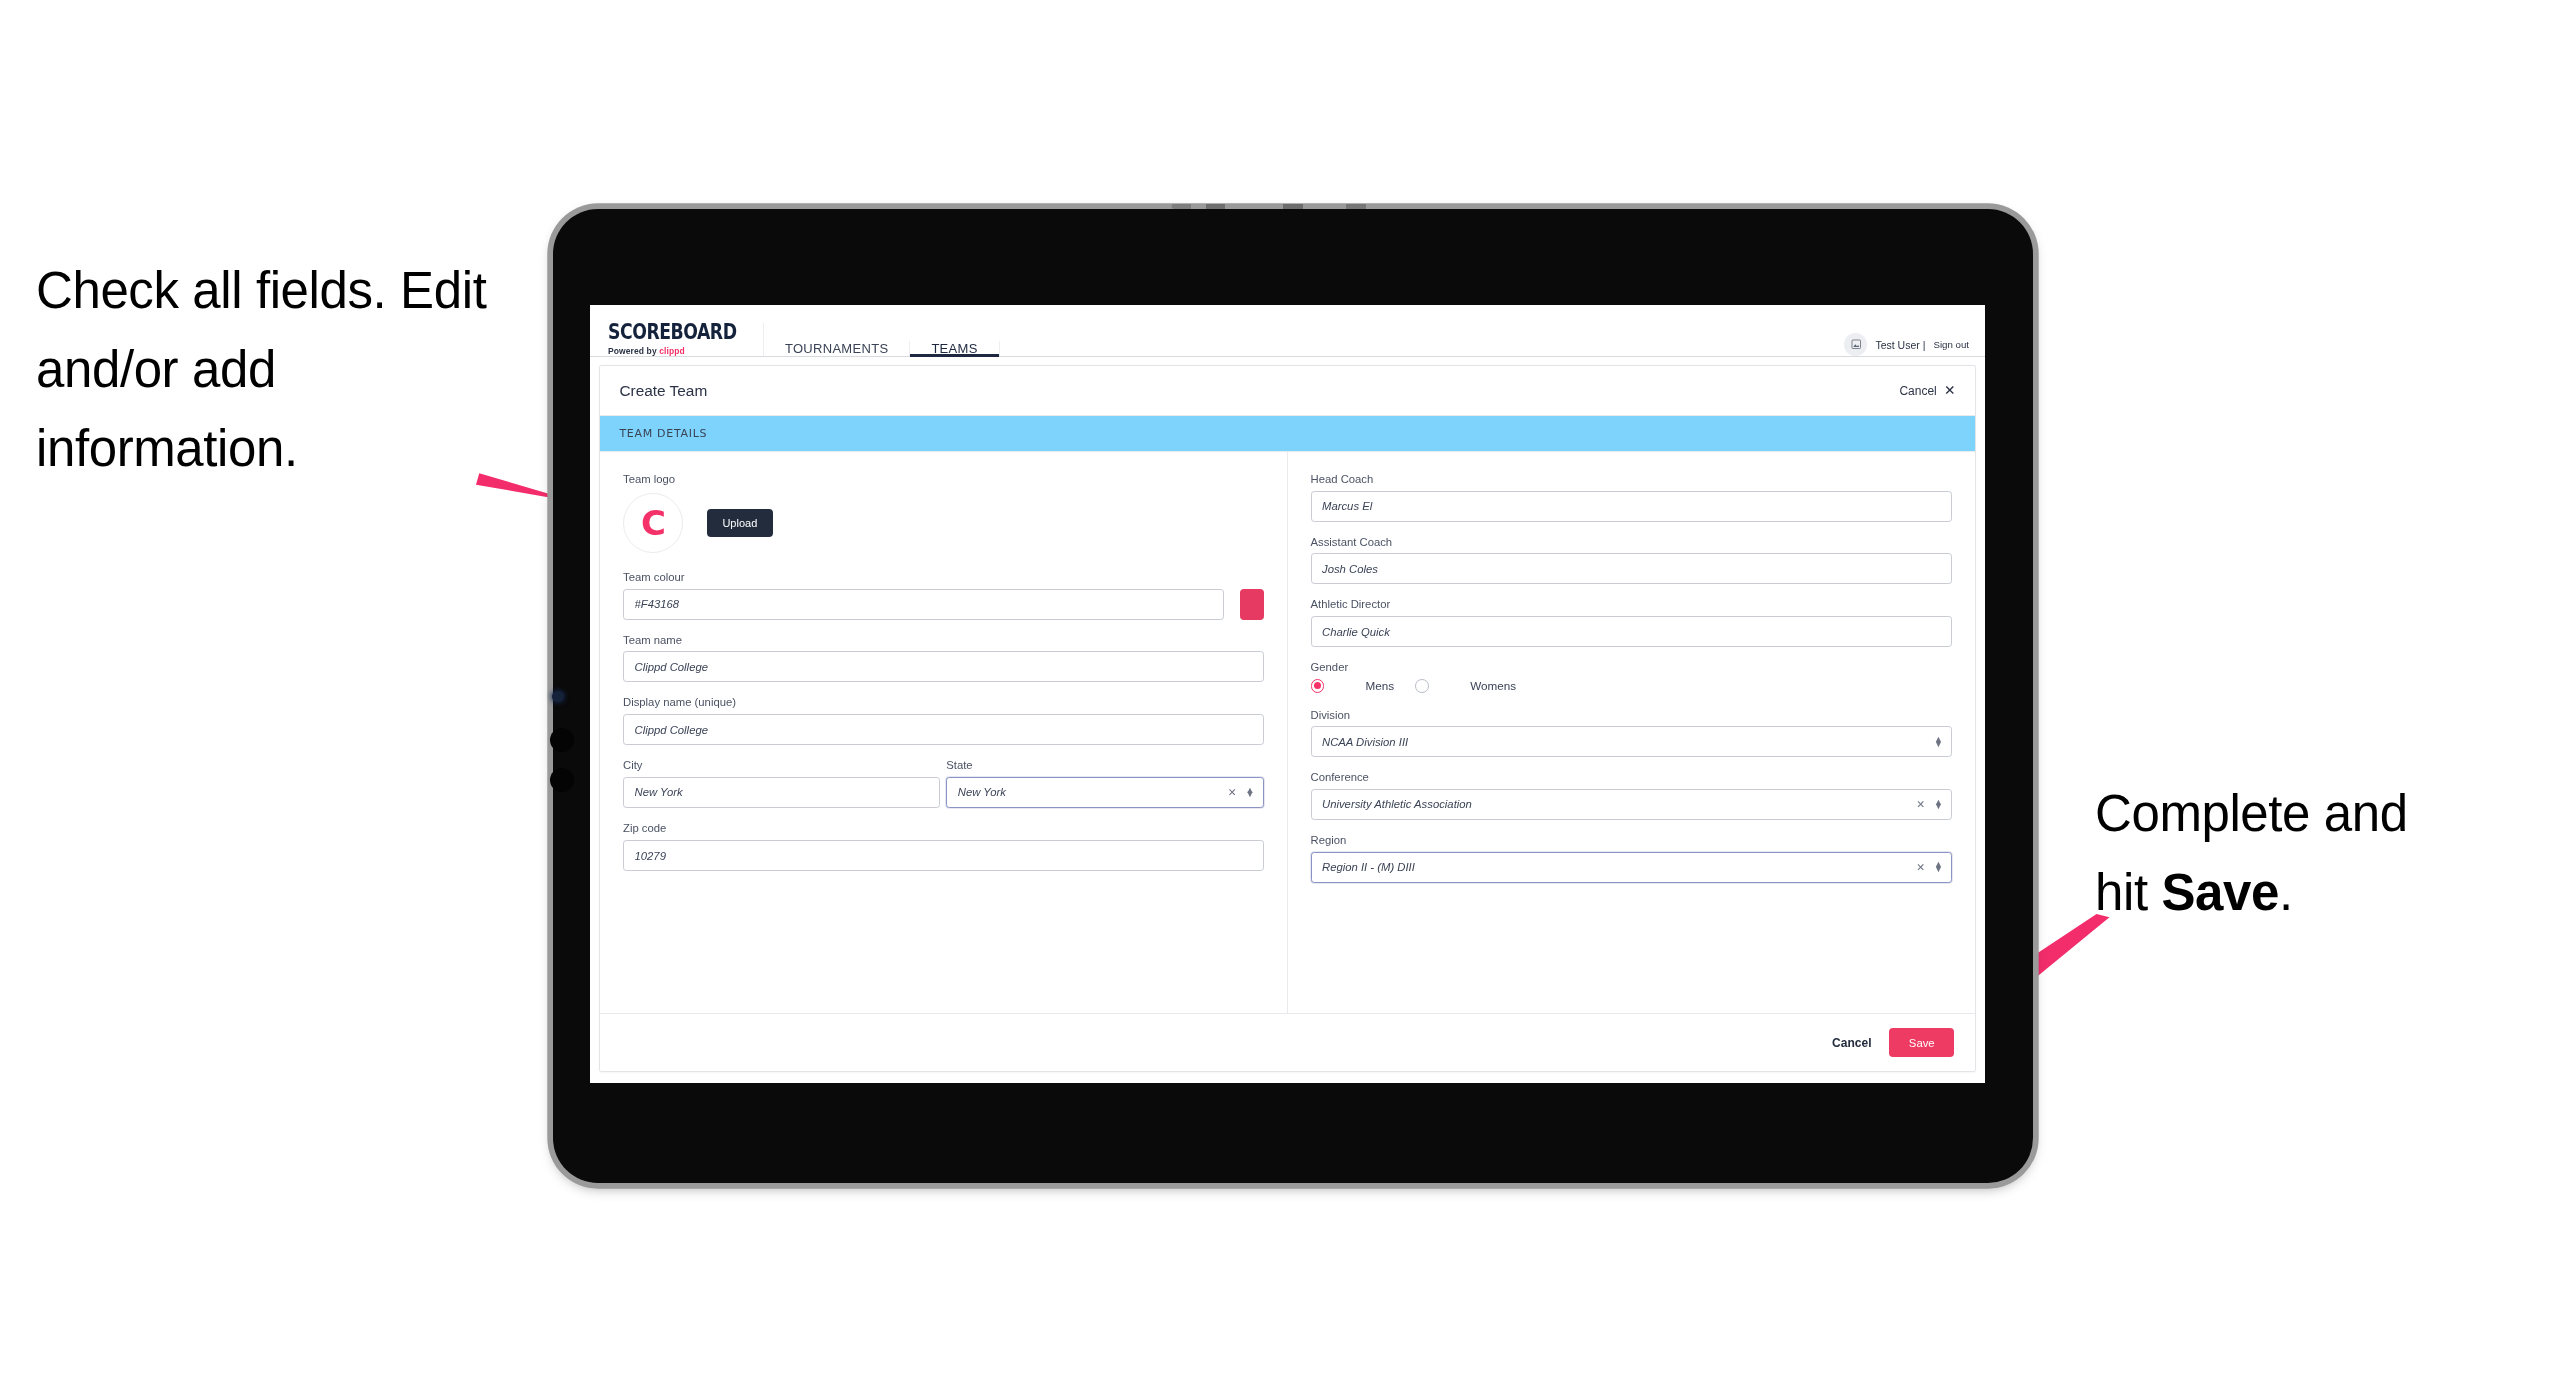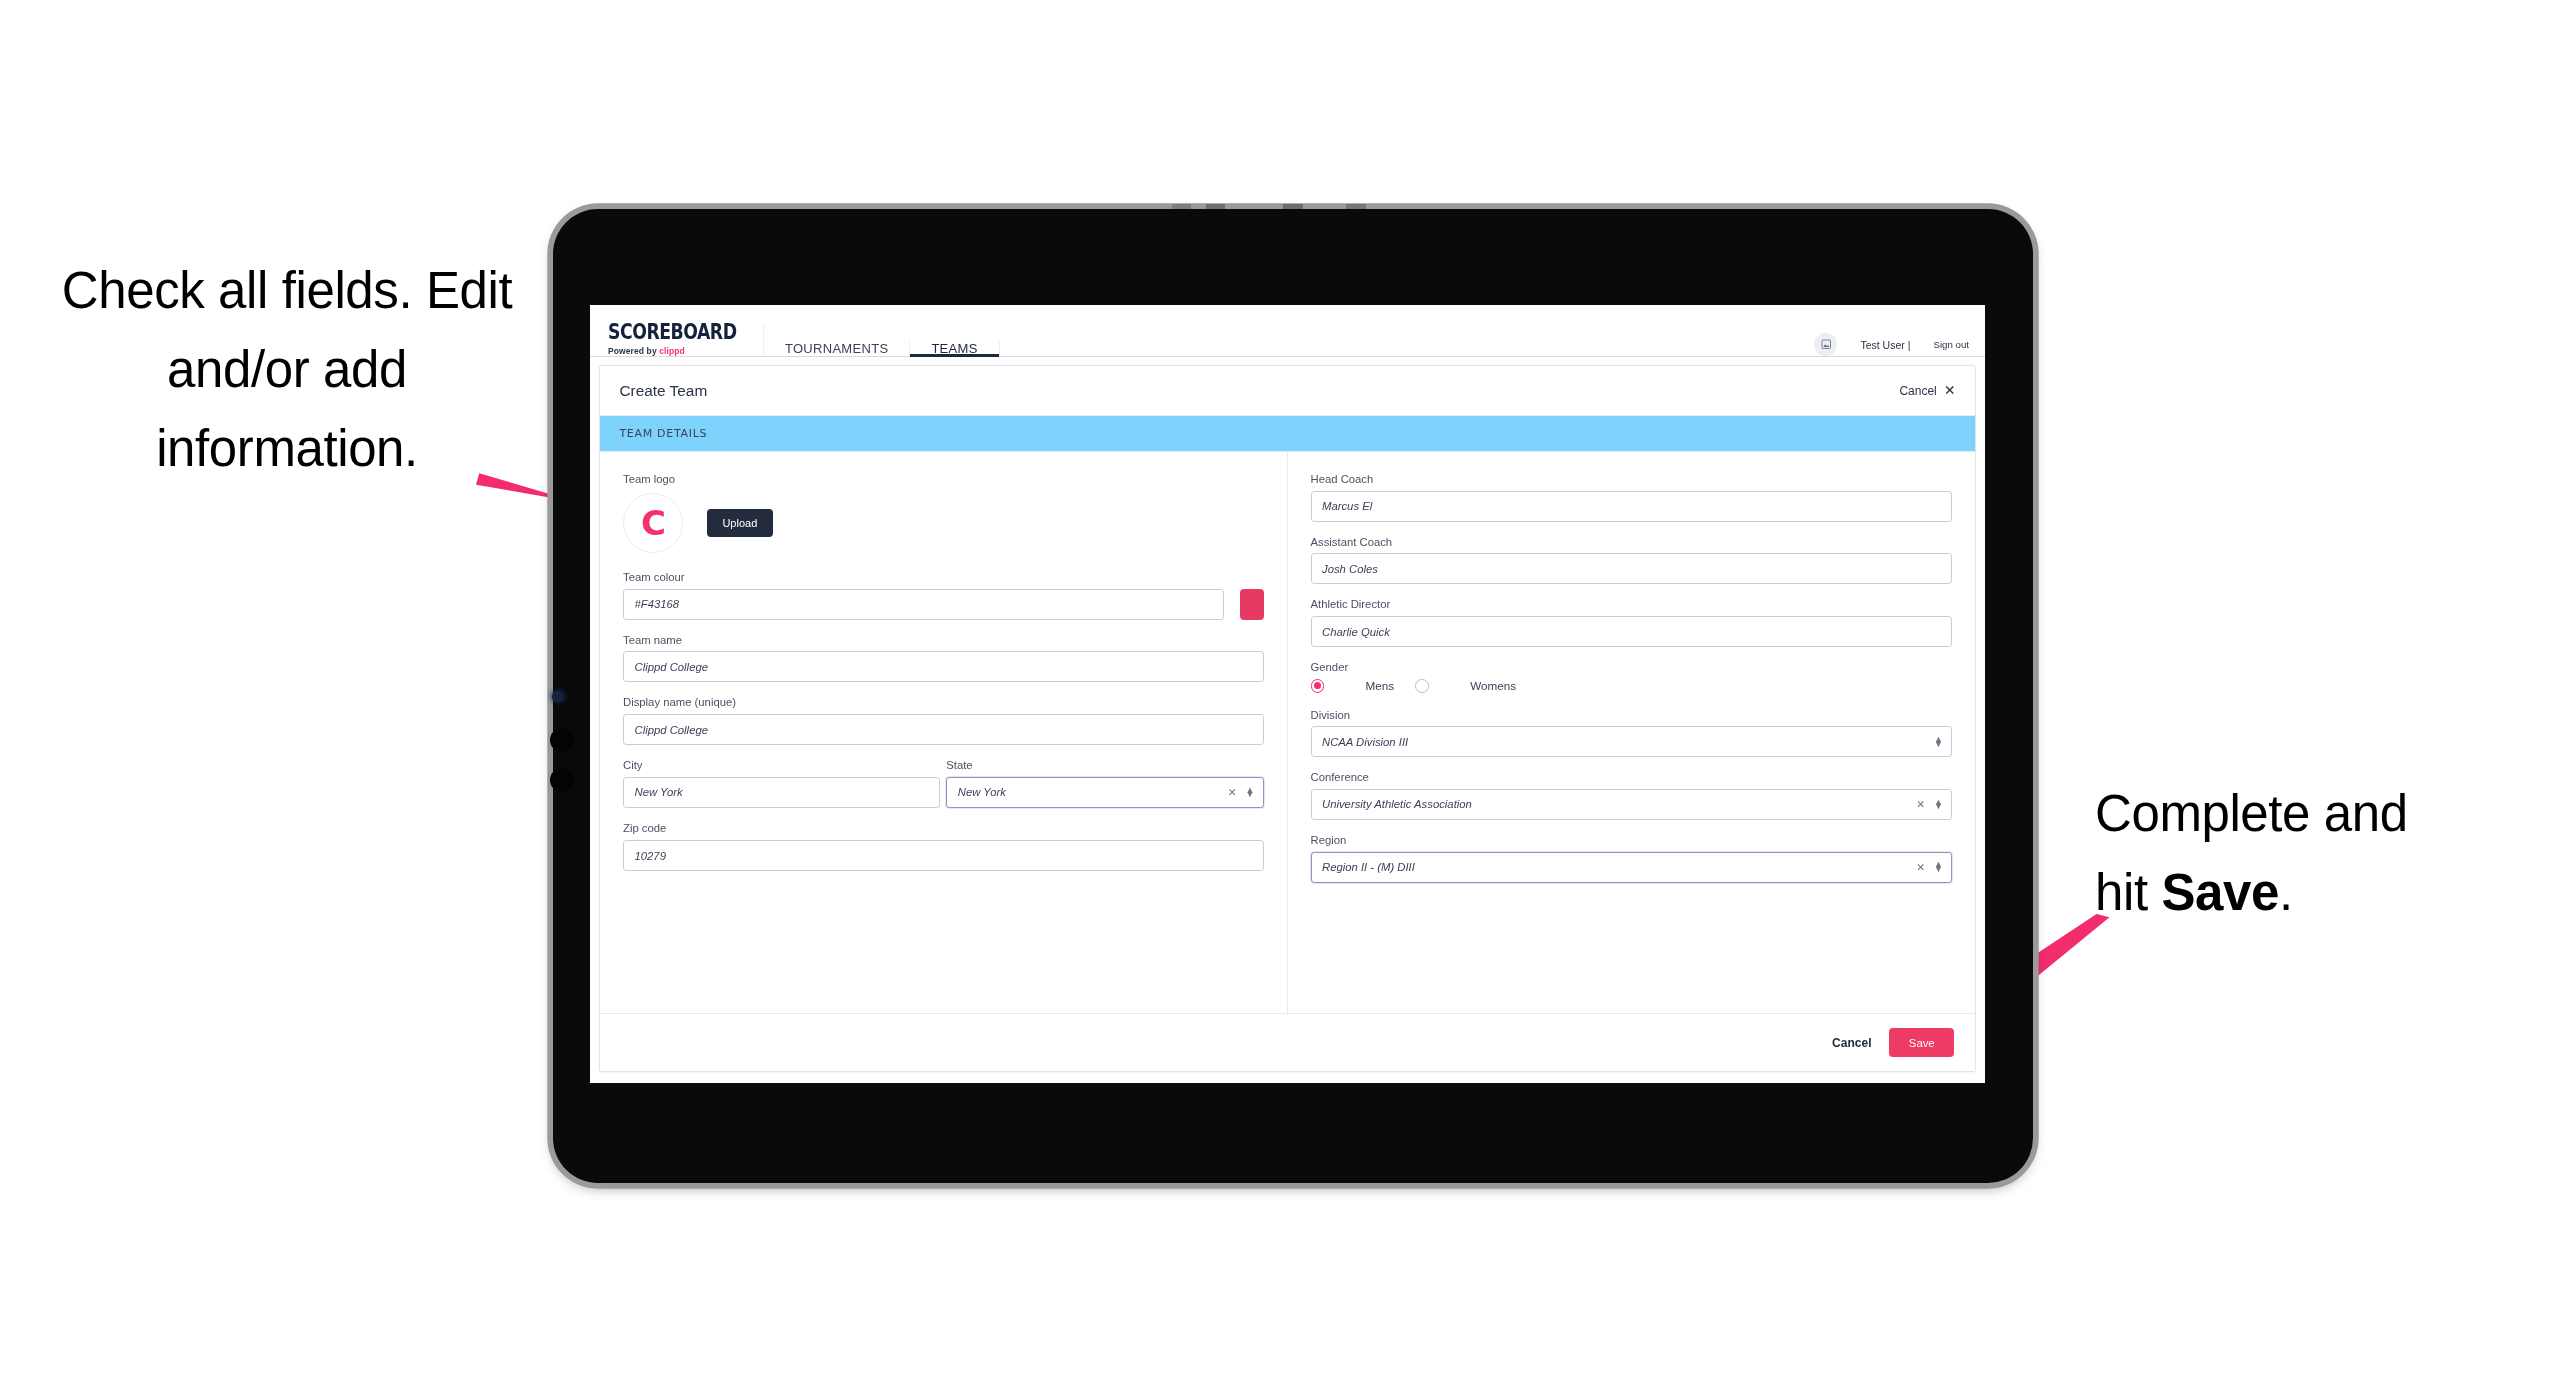--- a/index.html
+++ b/index.html
@@ -13,21 +13,21 @@
 
   
   .annot {
     position: absolute;
     color: #000;
     font-size: 51px;
     line-height: 1.55;
     letter-spacing: -0.4px;
     font-weight: 400;
   }
-  #annot-left  { left: 36px; top: 251px; width: 502px; text-align: center; }
+  #annot-left  { left: 36px; top: 251px; width: 502px; }
   #annot-right { left: 2095px; top: 774px; width: 438px; }
   .annot b { font-weight: 700; }
 
   .arrow { position: absolute; }
 
   
   #tablet {
     position: absolute;
     left: 553px; top: 209px;
     width: 1480px; height: 974px;
@@ -85,21 +85,21 @@
     border-right: 0.8px solid #eceef1;
     position: relative; cursor: pointer;
   }
   .navtab.active { color: #1d2740; }
   .navtab.active::after {
     content: ""; position: absolute; left: 0; right: 0; bottom: -0.8px;
     height: 2.4px; background: #1d2740;
   }
   #nav-spacer { flex: 1; border-right: 0; }
   #nav-user {
-    display: flex; align-items: center; gap: 23px;
+    display: flex; align-items: center; gap: 8px;
     padding-right: 16px; margin-left: auto;
   }
   #avatar {
     width: 23px; height: 23px; border-radius: 50%;
     background: #eceef1; display: flex; align-items: center; justify-content: center;
     color: #5d6474; font-size: 10.5px;
   }
   #user-name { font-size: 10.5px; color: #2b3346; }
   #sign-out { font-size: 9.7px; color: #2b3346; cursor: pointer; }
 

